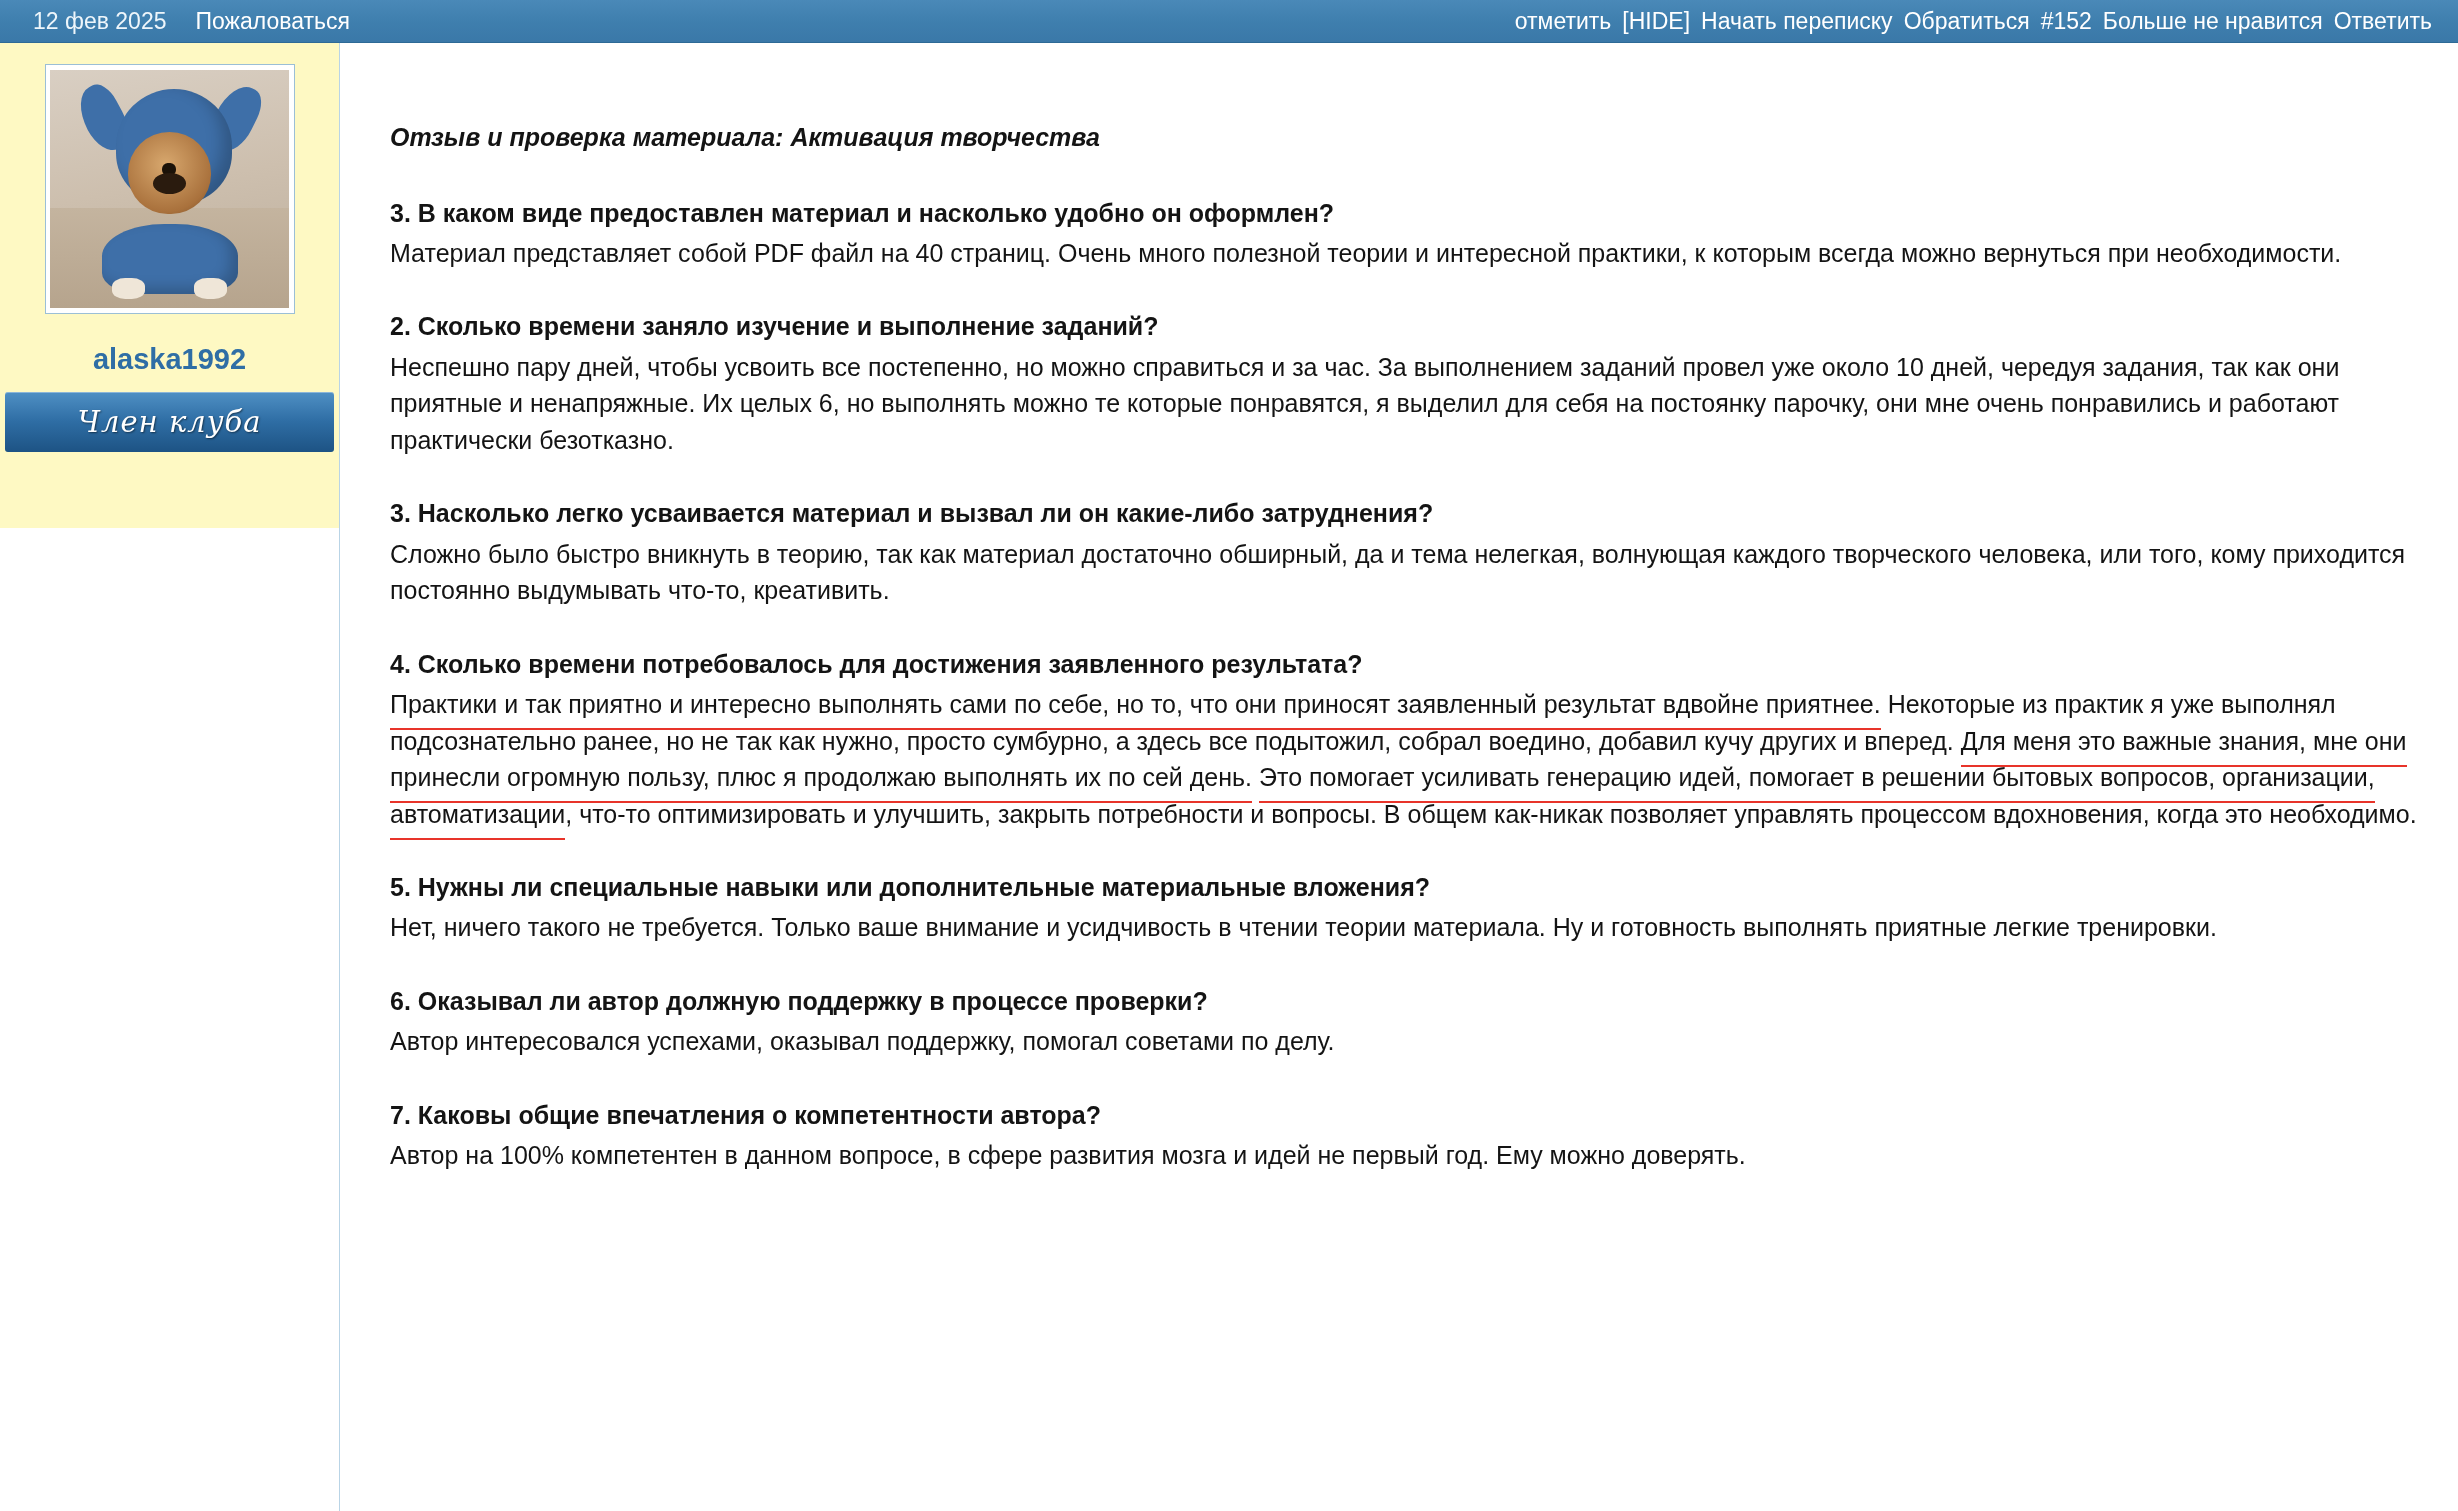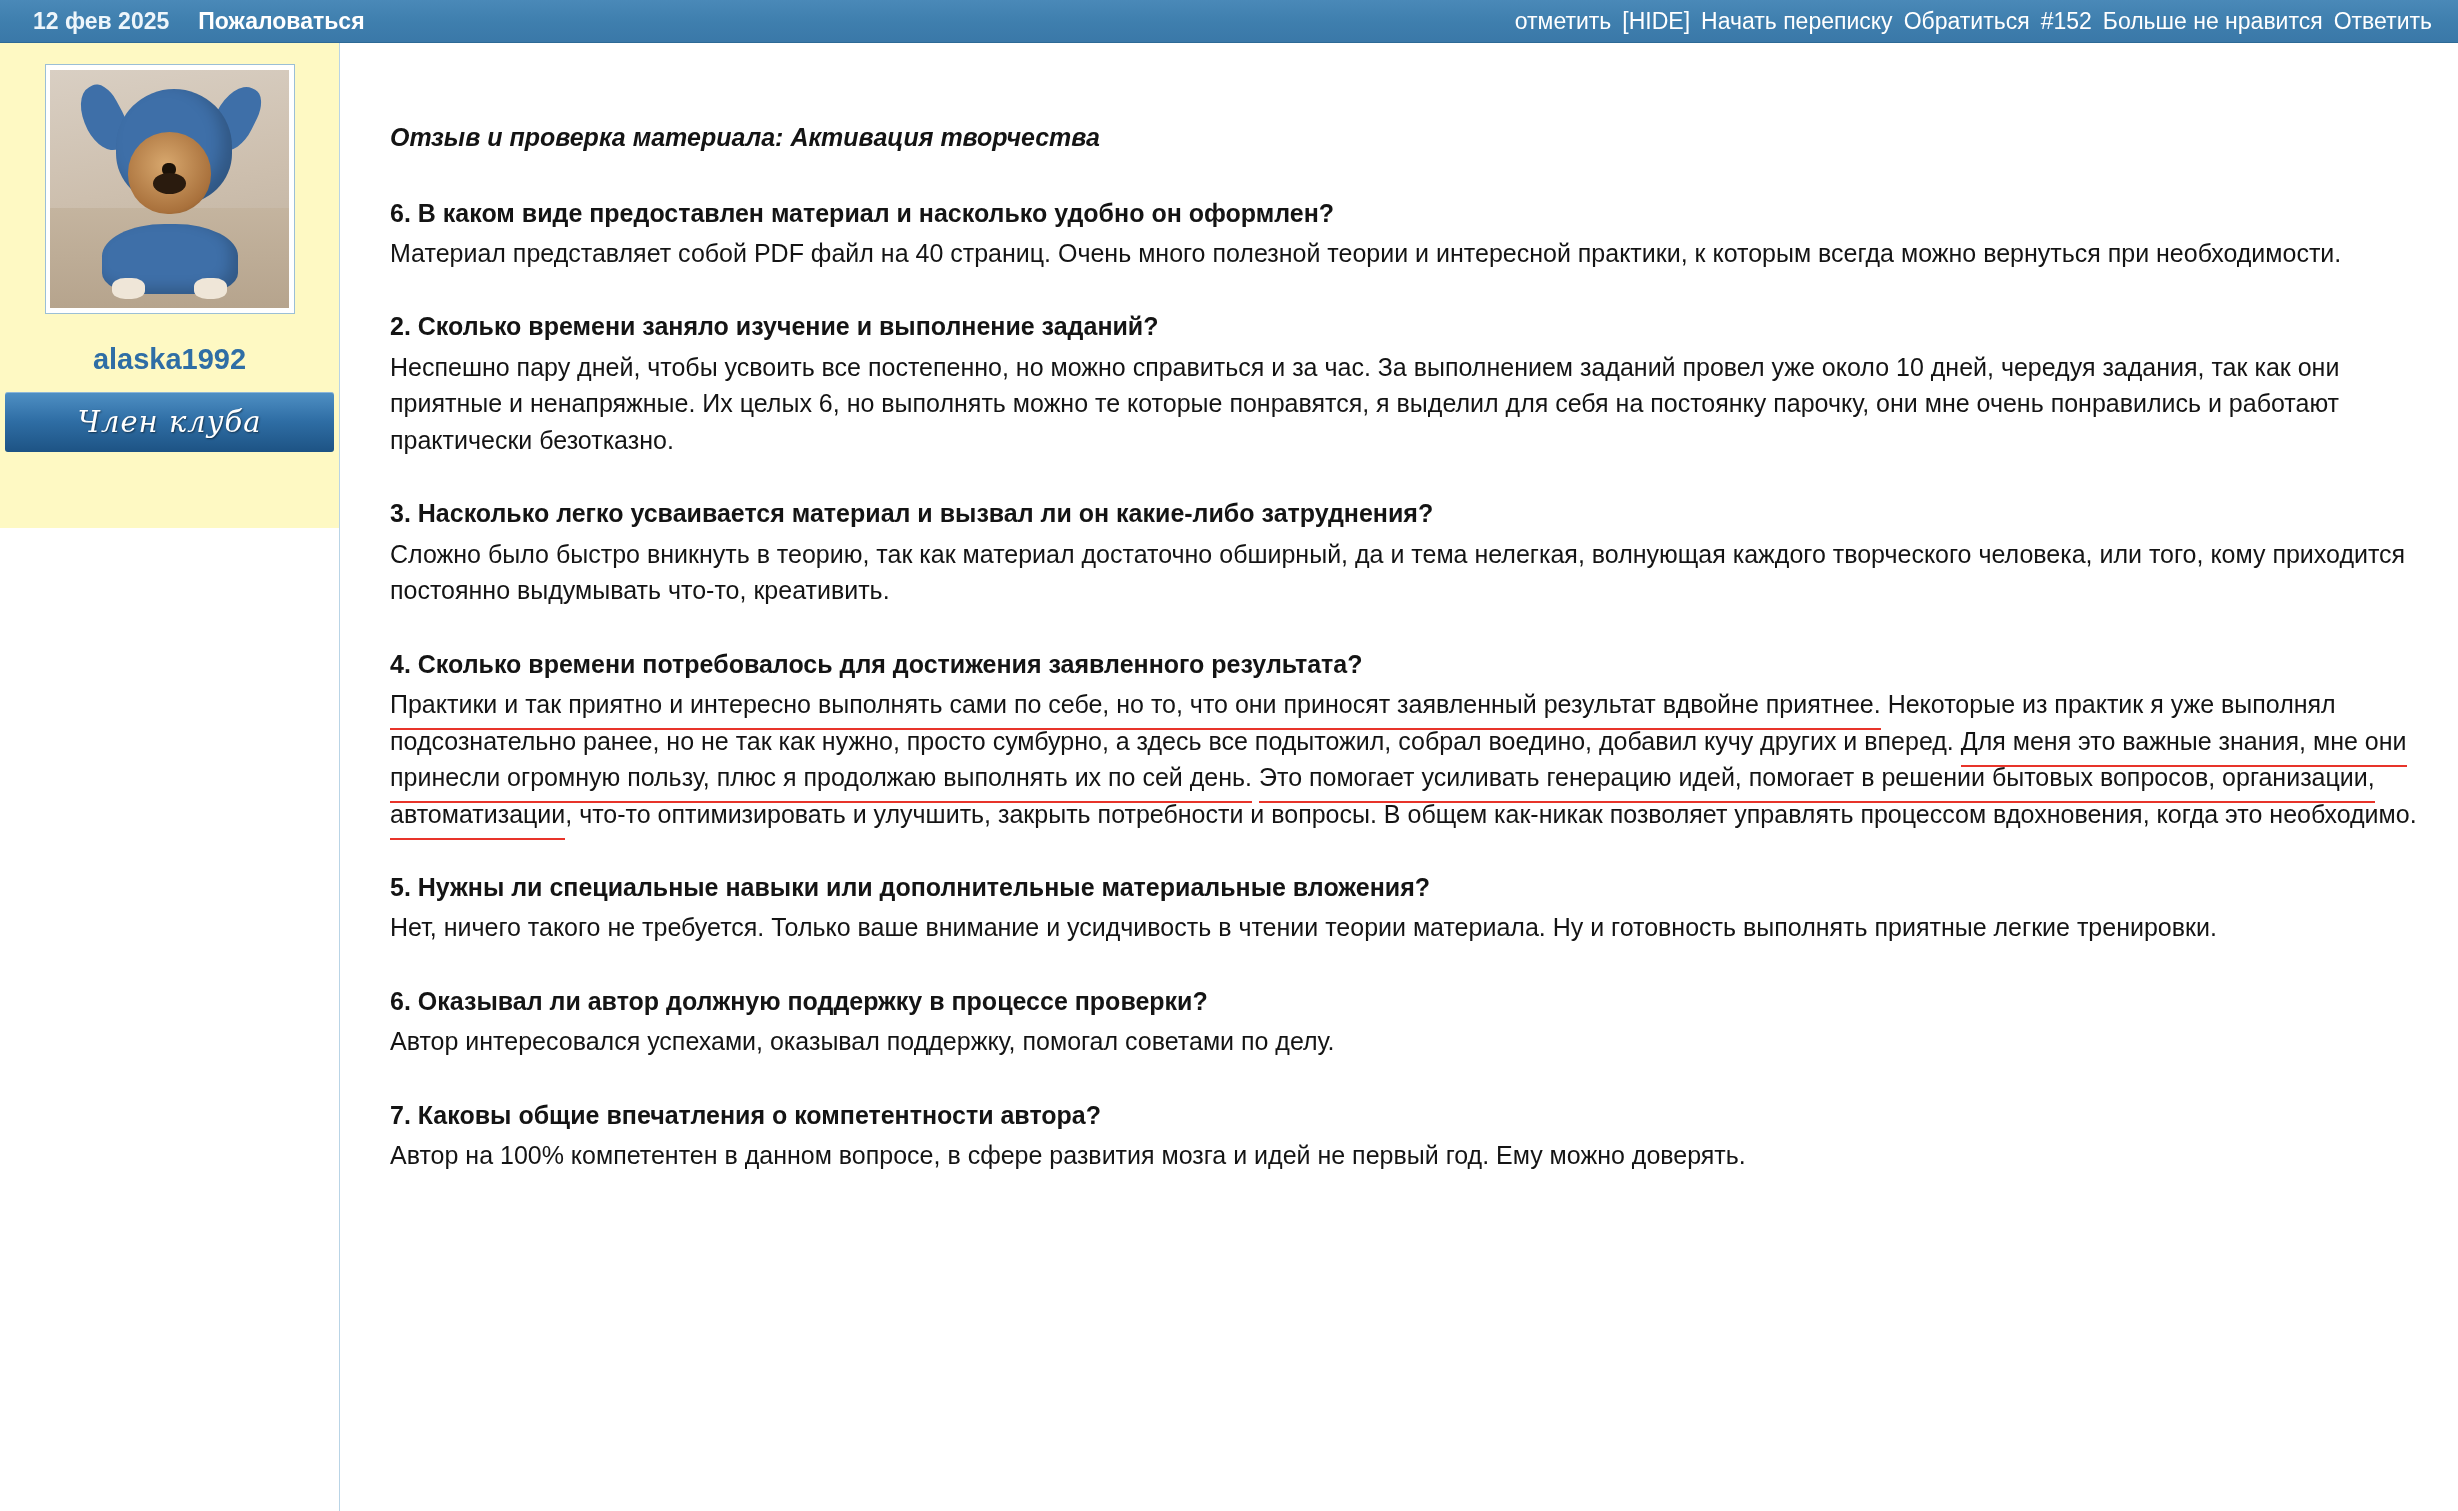--- a/index.html
+++ b/index.html
@@ -21,21 +21,21 @@
     height: 43px;
     background: linear-gradient(to bottom, #4a89b8 0%, #3f7fae 50%, #3a78a8 100%);
     color: #ffffff;
     display: flex;
     align-items: center;
     justify-content: space-between;
     padding: 0 27px 0 33px;
     font-size: 23px;
     border-bottom: 1px solid #2e6a96;
   }
-  .topbar-left { display: flex; align-items: center; gap: 29px; font-weight: bold; }
+  .topbar-left { display: flex; align-items: center; gap: 29px; }
   .topbar-right { display: flex; align-items: center; gap: 11px; }
   .topbar .date { color: #eef6fb; }
   .topbar a, .topbar .link {
     color: #ffffff;
     text-decoration: none;
     white-space: nowrap;
     cursor: pointer;
   }
 
   
@@ -231,21 +231,21 @@
     </div>
     <div class="author-name">alaska1992</div>
     <div class="rank-badge">Член клуба</div>
     <div class="col-fill"></div>
   </div>
 
   <div class="content">
 
     <p class="review-title">Отзыв и проверка материала: Активация творчества</p>
 
-    <p class="q">6. В каком виде предоставлен материал и насколько удобно он оформлен?</p>
+    <p class="q">3. В каком виде предоставлен материал и насколько удобно он оформлен?</p>
     <p class="a">Материал представляет собой PDF файл на 40 страниц. Очень много полезной теории и интересной практики, к которым всегда можно вернуться при необходимости.</p>
 
     <p class="q">2. Сколько времени заняло изучение и выполнение заданий?</p>
     <p class="a">Неспешно пару дней, чтобы усвоить все постепенно, но можно справиться и за час. За выполнением заданий провел уже около 10 дней, чередуя задания, так как они приятные и ненапряжные. Их целых 6, но выполнять можно те которые понравятся, я выделил для себя на постоянку парочку, они мне очень понравились и работают практически безотказно.</p>
 
     <p class="q">3. Насколько легко усваивается материал и вызвал ли он какие-либо затруднения?</p>
     <p class="a">Сложно было быстро вникнуть в теорию, так как материал достаточно обширный, да и тема нелегкая, волнующая каждого творческого человека, или того, кому приходится постоянно выдумывать что-то, креативить.</p>
 
     <p class="q">4. Сколько времени потребовалось для достижения заявленного результата?</p>
     <p class="a"><span class="u">Практики и так приятно и интересно выполнять сами по себе, но то, что они приносят заявленный результат вдвойне приятнее.</span><span> Некоторые из практик я уже выполнял подсознательно ранее, но не так как нужно, просто сумбурно, а здесь все подытожил, собрал воедино, добавил кучу других и вперед. </span><span class="u">Для меня это важные знания, мне они принесли огромную пользу, плюс я продолжаю выполнять их по сей день.</span><span> </span><span class="u">Это помогает усиливать генерацию идей, помогает в решении бытовых вопросов, организации, автоматизации</span><span>, что-то оптимизировать и улучшить, закрыть потребности и вопросы. В общем как-никак позволяет управлять процессом вдохновения, когда это необходимо.</span></p>

